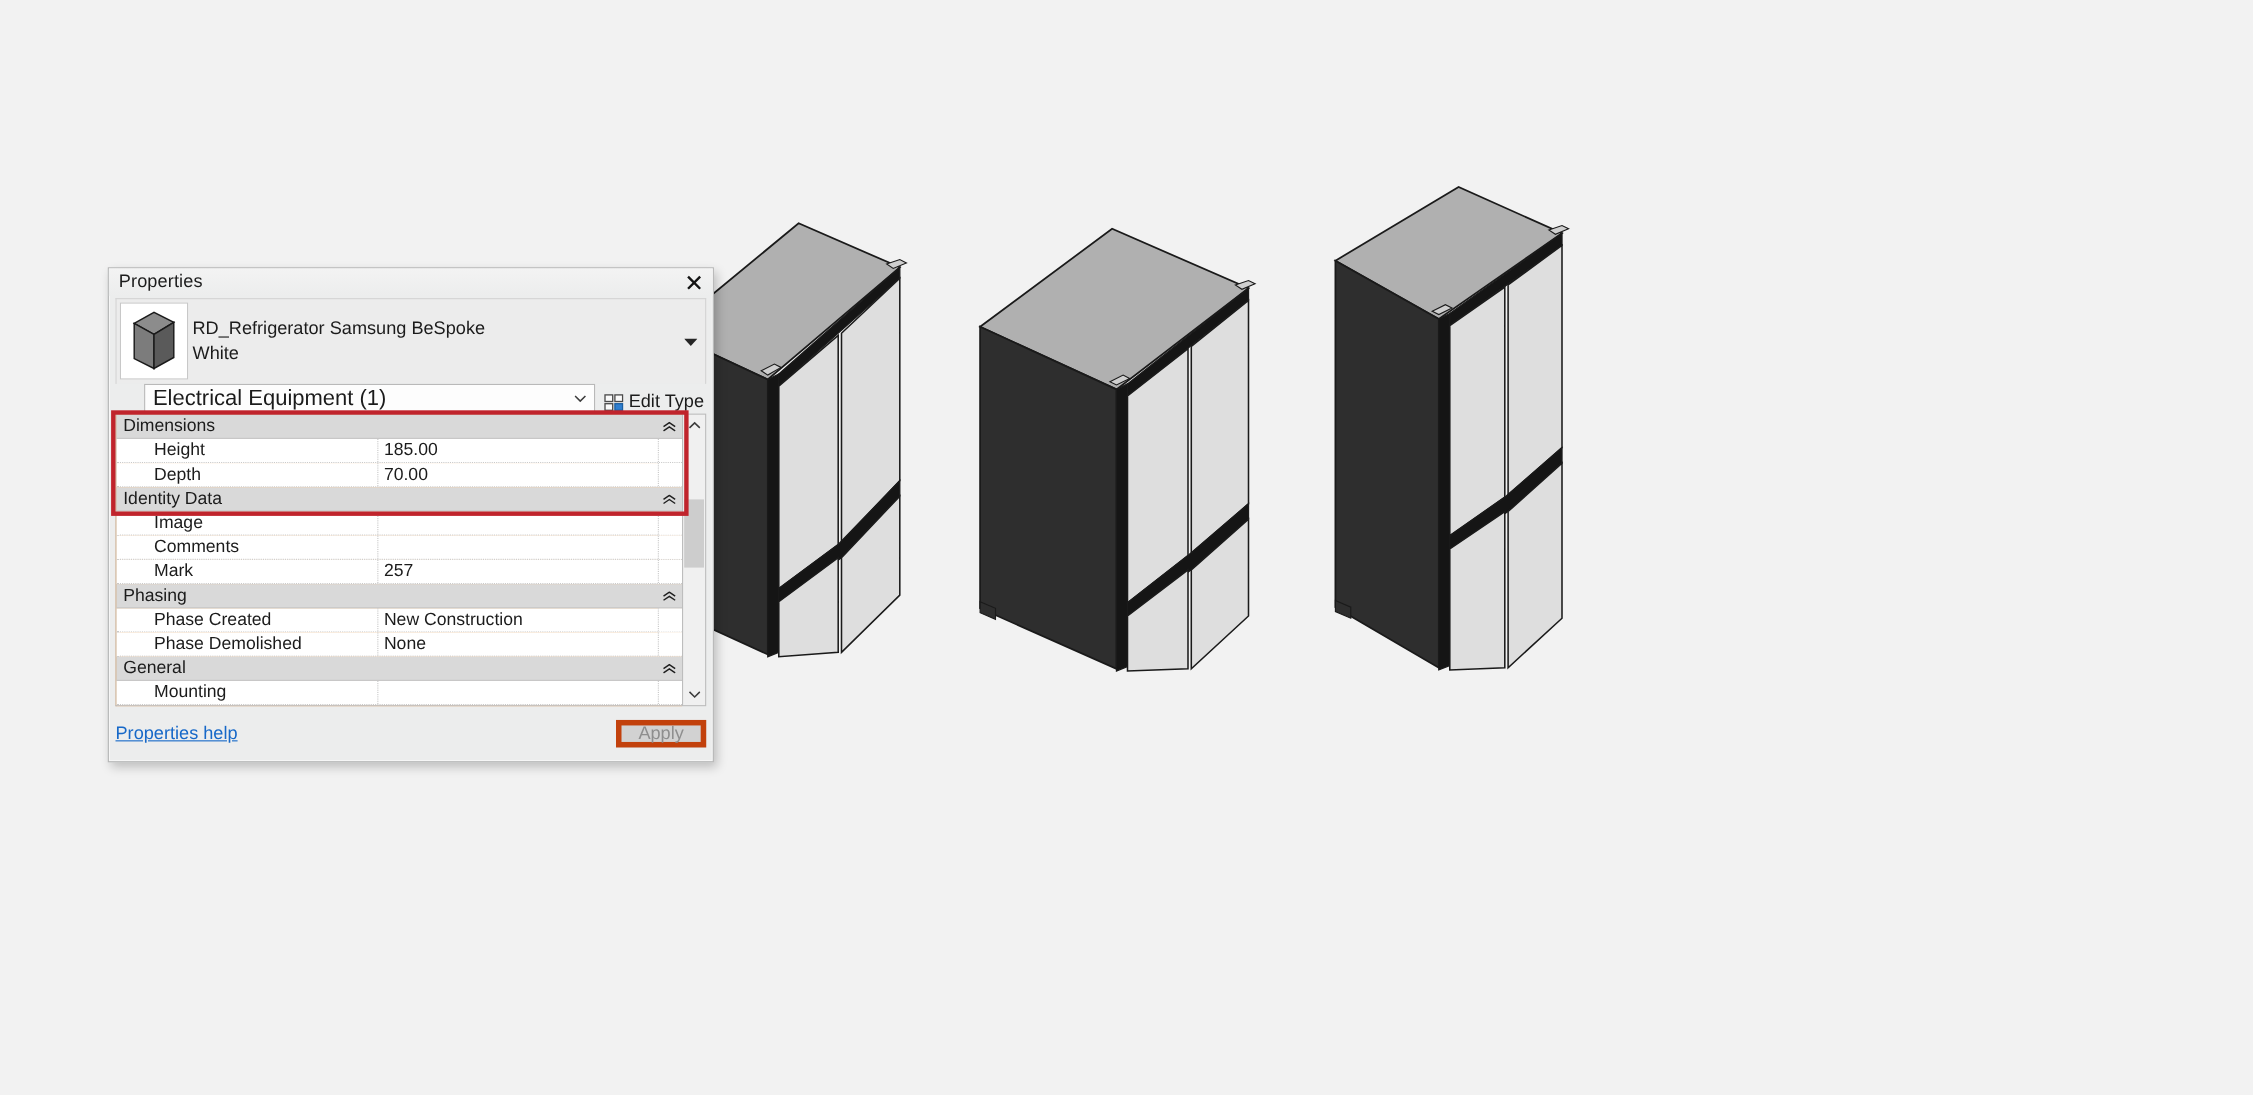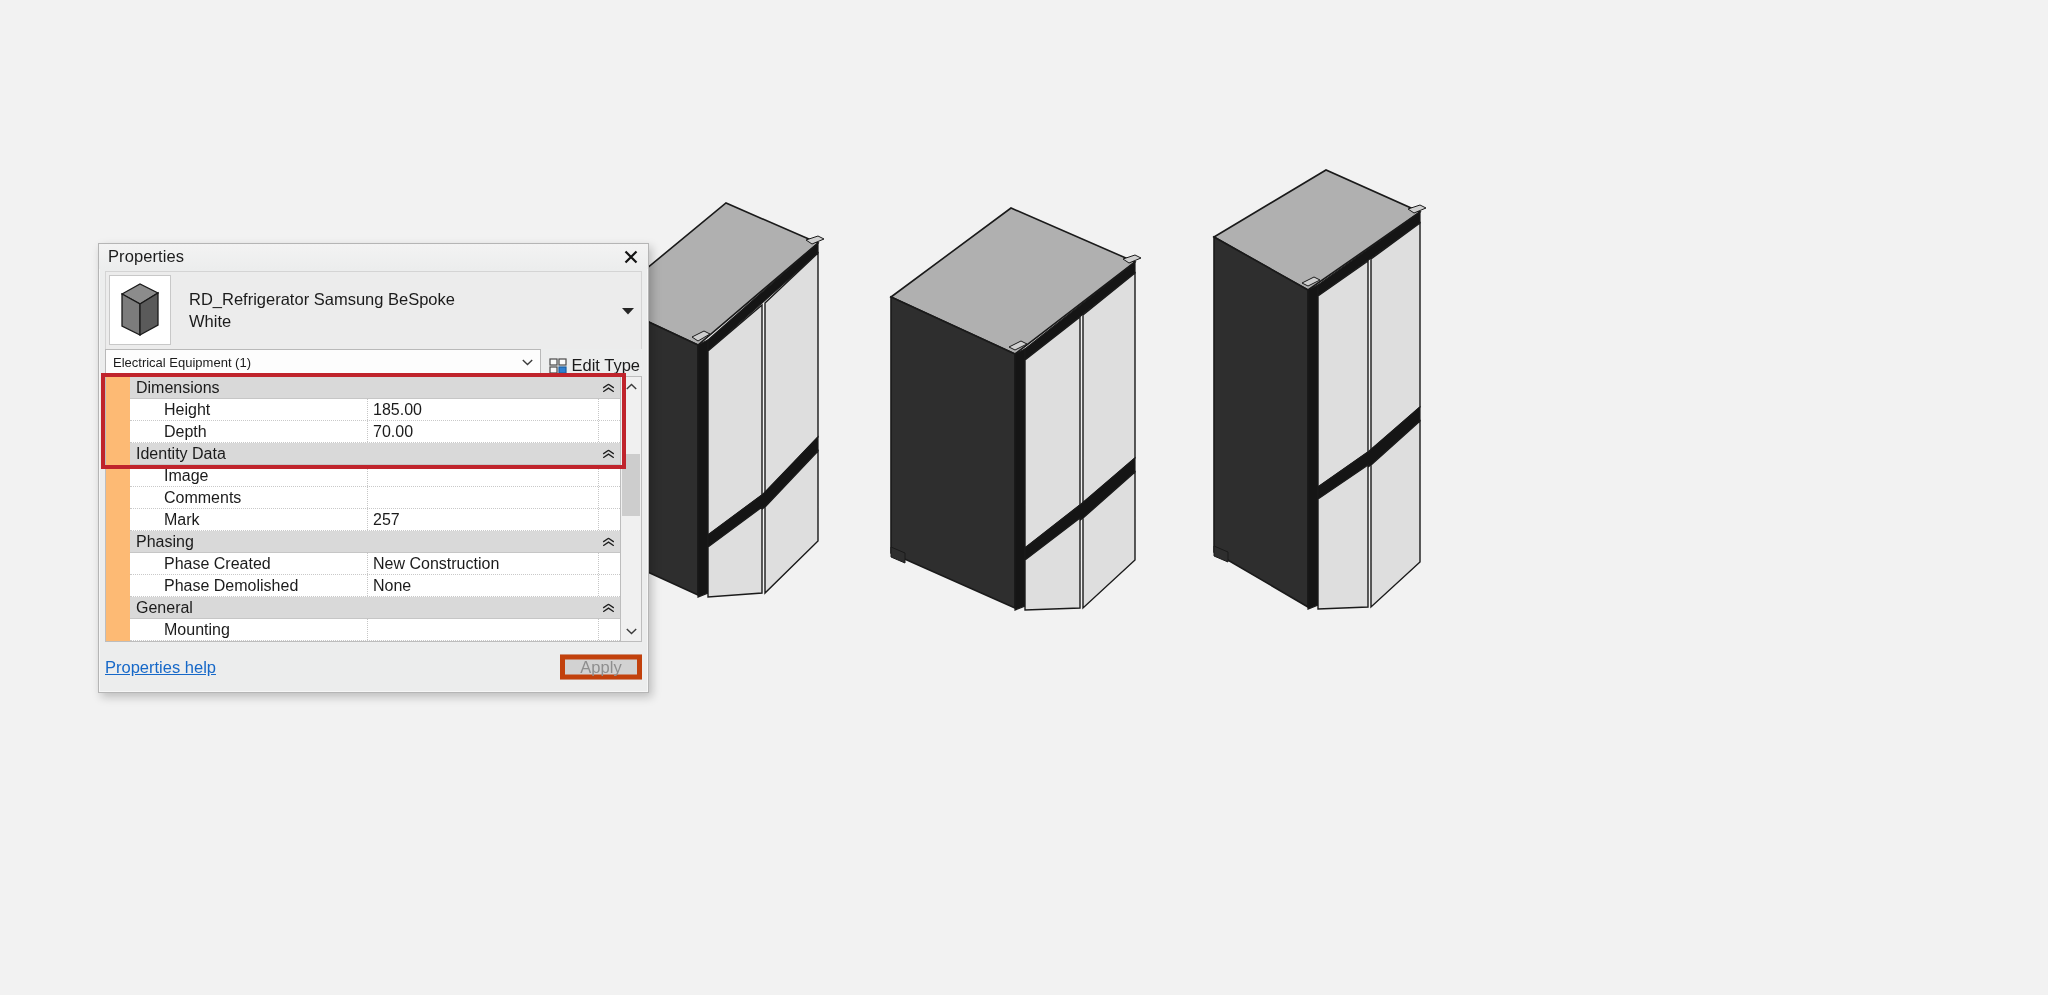--- a/index.html
+++ b/index.html
@@ -58,43 +58,44 @@
     box-sizing:border-box;
   }
   .type-thumb{
     width:62px;height:70px;margin:3px 0 0 3px;
     background:#ffffff;border:1px solid #c8c8c8;
     display:flex;align-items:center;justify-content:center;
     box-sizing:border-box;
   }
   .type-labels{
     flex:1;display:flex;flex-direction:column;justify-content:center;
-    padding-left:18px;
+    padding-left:4px;
     line-height:1.28;
   }
   .type-labels div{font-size:16.5px;color:#1b1b1b;}
   .type-dropdown-arrow{
     width:26px;display:flex;align-items:center;justify-content:center;
     cursor:pointer;
   }
 
   
   .cat-row{
     margin:0 6px;
     display:flex;align-items:center;height:26px;
   }
   .cat-select{
     flex:1;height:26px;
     background:#fdfdfd;
     border:1px solid #b9b9b9;
     display:flex;align-items:center;
     padding:0 4px 0 7px;
-    font-size:13px;
+    font-size:20px;
     box-sizing:border-box;
     cursor:pointer;
+    margin-left:26px;
   }
   .cat-select .cat-label{flex:1;}
   .cat-caret{width:16px;display:flex;align-items:center;justify-content:center;}
   .edit-type-btn{
     display:flex;align-items:flex-end;gap:5px;
     padding:0 2px 0 8px;height:26px;
     cursor:pointer;font-size:16.5px;
   }
   .edit-type-icon{width:18px;height:18px;display:block;}
 
@@ -103,21 +104,20 @@
     margin:1px 6px 0 6px;
     display:flex;
     position:relative;
   }
   .prop-grid{
     flex:1;
     border:1px solid #bdbdbd;
     border-right:none;
     background:#fdba74;
     box-sizing:border-box;
-    padding-left:24px;
   }
   .grp-row{
     height:21px;
     background:#d9d9d9;
     display:flex;align-items:center;
     padding-left:6px;
     font-size:16px;
     border-bottom:1px solid #c6c6c6;
     position:relative;
     cursor:pointer;

